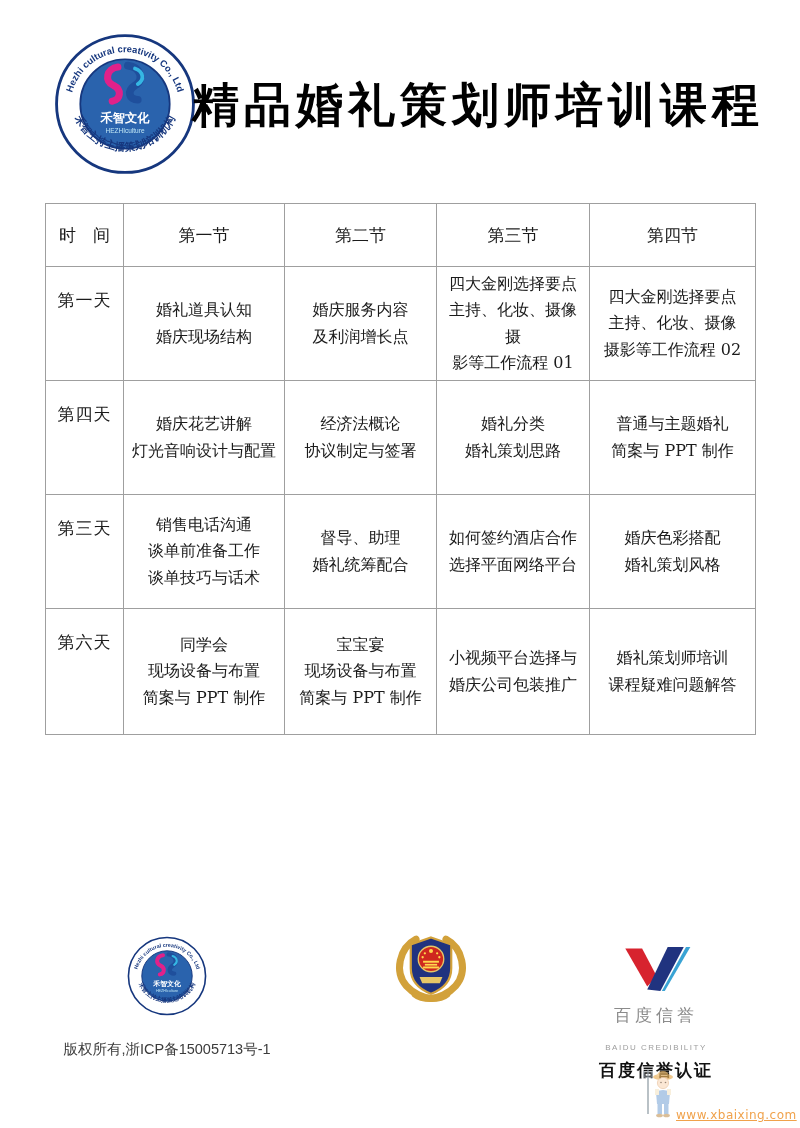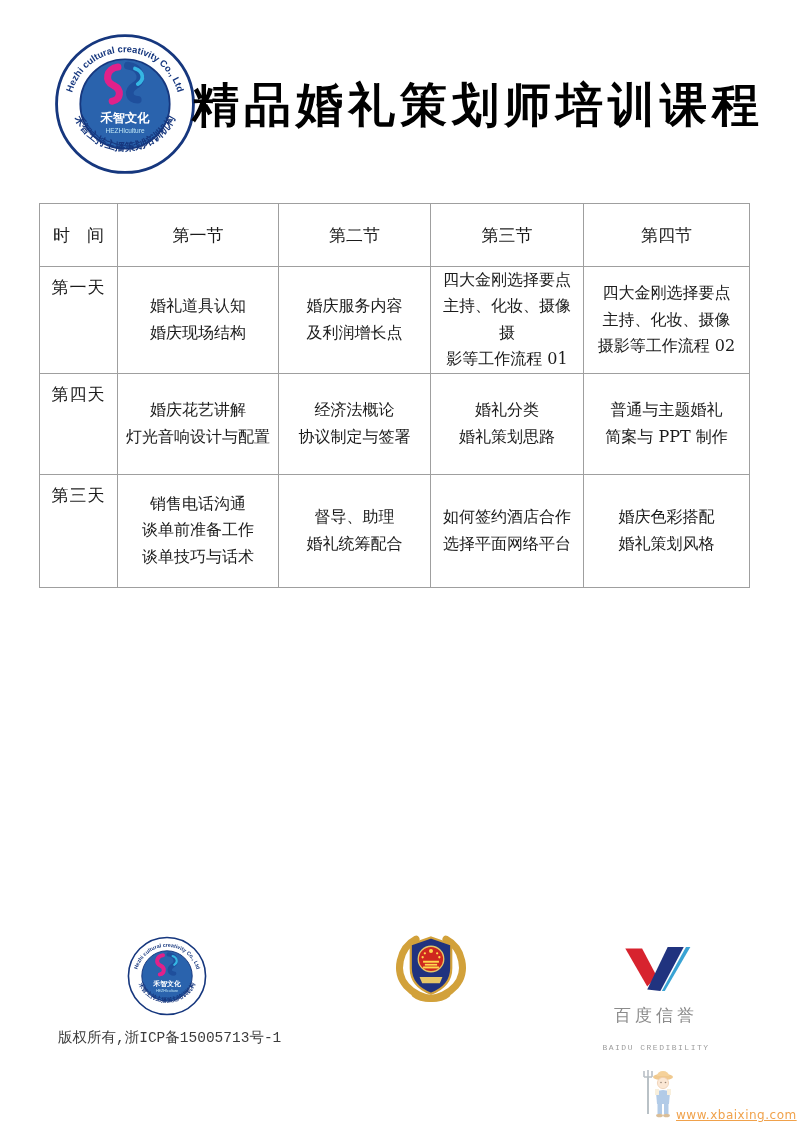--- a/index.html
+++ b/index.html
@@ -14,43 +14,43 @@
   .header-logo { position:absolute; left:54px; top:33px; width:142px; height:142px; }
   .footer-logo { width:80px; height:80px; }
   .page-title {
     position:absolute; left:192px; top:74px; width:572px;
     text-align:right; font-size:47px; font-weight:bold; color:#000;
     letter-spacing:5px; white-space:nowrap;
   }
 
   
   table.schedule {
-    position:absolute; left:39px; top:203px; width:710px;
+    position:absolute; left:45px; top:203px; width:710px;
     border-collapse:collapse; table-layout:fixed;
   }
   .schedule th, .schedule td {
     border:1px solid #9f9f9f; text-align:center; vertical-align:middle;
     font-weight:normal; color:#1b1b1b; padding:0 5px;
   }
   .schedule th { height:62px; font-size:17px; }
   .schedule td { height:94px; font-size:16px; line-height:1.65; }
   .schedule td.day {
-    vertical-align:top; padding-top:6px; font-size:17px; letter-spacing:1px;
+    vertical-align:top; padding-top:19px; font-size:17px; letter-spacing:1px;
   }
   .schedule tbody tr:last-child td { height:106px; }
 
   
   .footer-block { position:absolute; text-align:center; }
   .fb-left  { left:58px;  top:936px; width:218px; }
   .fb-mid   { left:308px; top:926px; width:246px; }
   .fb-right { left:568px; top:942px; width:176px; }
   .caption-sans {
-    font-family:Liberation Mono, monospace; white-space:nowrap;
-  }
-  .copyright-text { margin-top:8px; font-size:14.5px; color:#3c3c3c; }
+    font-family:Liberation Sans, sans-serif; white-space:nowrap;
+  }
+  .copyright-text { margin-top:20px; font-size:14.5px; color:#3c3c3c; }
   .police-text    { margin-top:6px; font-size:16.5px; font-weight:bold; color:#000; }
   .baidu-cn  { margin-top:4px; font-size:17px; color:#8b8b8b; letter-spacing:4px; }
   .baidu-en  { margin-top:16px; font-size:8px;  color:#9d9d9d; letter-spacing:1.5px; }
   .baidu-cert{ margin-top:7px; font-size:17px; font-weight:bold; color:#111; letter-spacing:2px; }
 
   
   .watermark {
     position:absolute; right:8px; bottom:2px; width:150px; height:64px;
     opacity:.92;
   }
@@ -119,20 +119,27 @@
           <td>婚礼分类<br>婚礼策划思路</td>
           <td>普通与主题婚礼<br>简案与 PPT 制作</td>
         </tr>
         <tr>
           <td class="day">第三天</td>
           <td>销售电话沟通<br>谈单前准备工作<br>谈单技巧与话术</td>
           <td>督导、助理<br>婚礼统筹配合</td>
           <td>如何签约酒店合作<br>选择平面网络平台</td>
           <td>婚庆色彩搭配<br>婚礼策划风格</td>
         </tr>
+        <tr>
+          <td class="day">第六天</td>
+          <td>同学会<br>现场设备与布置<br>简案与 PPT 制作</td>
+          <td>宝宝宴<br>现场设备与布置<br>简案与 PPT 制作</td>
+          <td>小视频平台选择与<br>婚庆公司包装推广</td>
+          <td>婚礼策划师培训<br>课程疑难问题解答</td>
+        </tr>
       </tbody>
   </table>
 
   <div class="footer-block fb-left">
     <svg class="footer-logo" viewBox="0 0 100 100" aria-hidden="true">
       <circle cx="50" cy="50" r="48.2" fill="#ffffff" stroke="#16377e" stroke-width="2"></circle>
       <circle cx="50" cy="50" r="31.5" fill="#2a63ad" stroke="#16377e" stroke-width="1.2"></circle>
       <path id="arcT2" d="M 11.5,52 A 38.5,38.5 0 0 1 88.5,52" fill="none"></path>
       <text font-size="6.6" font-weight="bold" fill="#16377e" font-family="Liberation Sans, sans-serif">
         <textPath href="#arcT2" startOffset="50%" text-anchor="middle">Hezhi cultural creativity Co., Ltd</textPath>
@@ -174,20 +181,21 @@
   </div>
 
   <div class="footer-block fb-right">
     <svg width="76" height="54" viewBox="0 0 104 68" aria-hidden="true">
       <polygon points="10,6 33,6 53,44 40,58" fill="#d7232e"></polygon>
       <polygon points="40,62 68,4 90,4 58,64" fill="#20337f"></polygon>
       <polygon points="93,4 99,4 64,64 60,64" fill="#39a3d4"></polygon>
     </svg>
     <div class="caption-sans baidu-cn">百度信誉</div>
     <div class="caption-sans baidu-en">BAIDU CREDIBILITY</div>
+    <div class="caption-sans baidu-cert">百度信誉认证</div>
   </div>
 
   <div class="watermark">
     <svg class="wm-farmer" width="38" height="52" viewBox="0 0 38 52" aria-hidden="true">
       <g opacity="0.75">
         <line x1="6" y1="8" x2="6" y2="46" stroke="#9aa4ad" stroke-width="2"></line>
         <path d="M2,9 V3 M6,8 V2 M10,9 V3 M2,9 H10" stroke="#9aa4ad" stroke-width="1.6" fill="none"></path>
         <ellipse cx="21" cy="9" rx="10" ry="3.2" fill="#e8b05c"></ellipse>
         <path d="M15,8 a6,5 0 0 1 12,0 z" fill="#f0bd6d"></path>
         <circle cx="21" cy="15" r="5.6" fill="#f9ddc0" stroke="#e6b98f" stroke-width="0.8"></circle>

